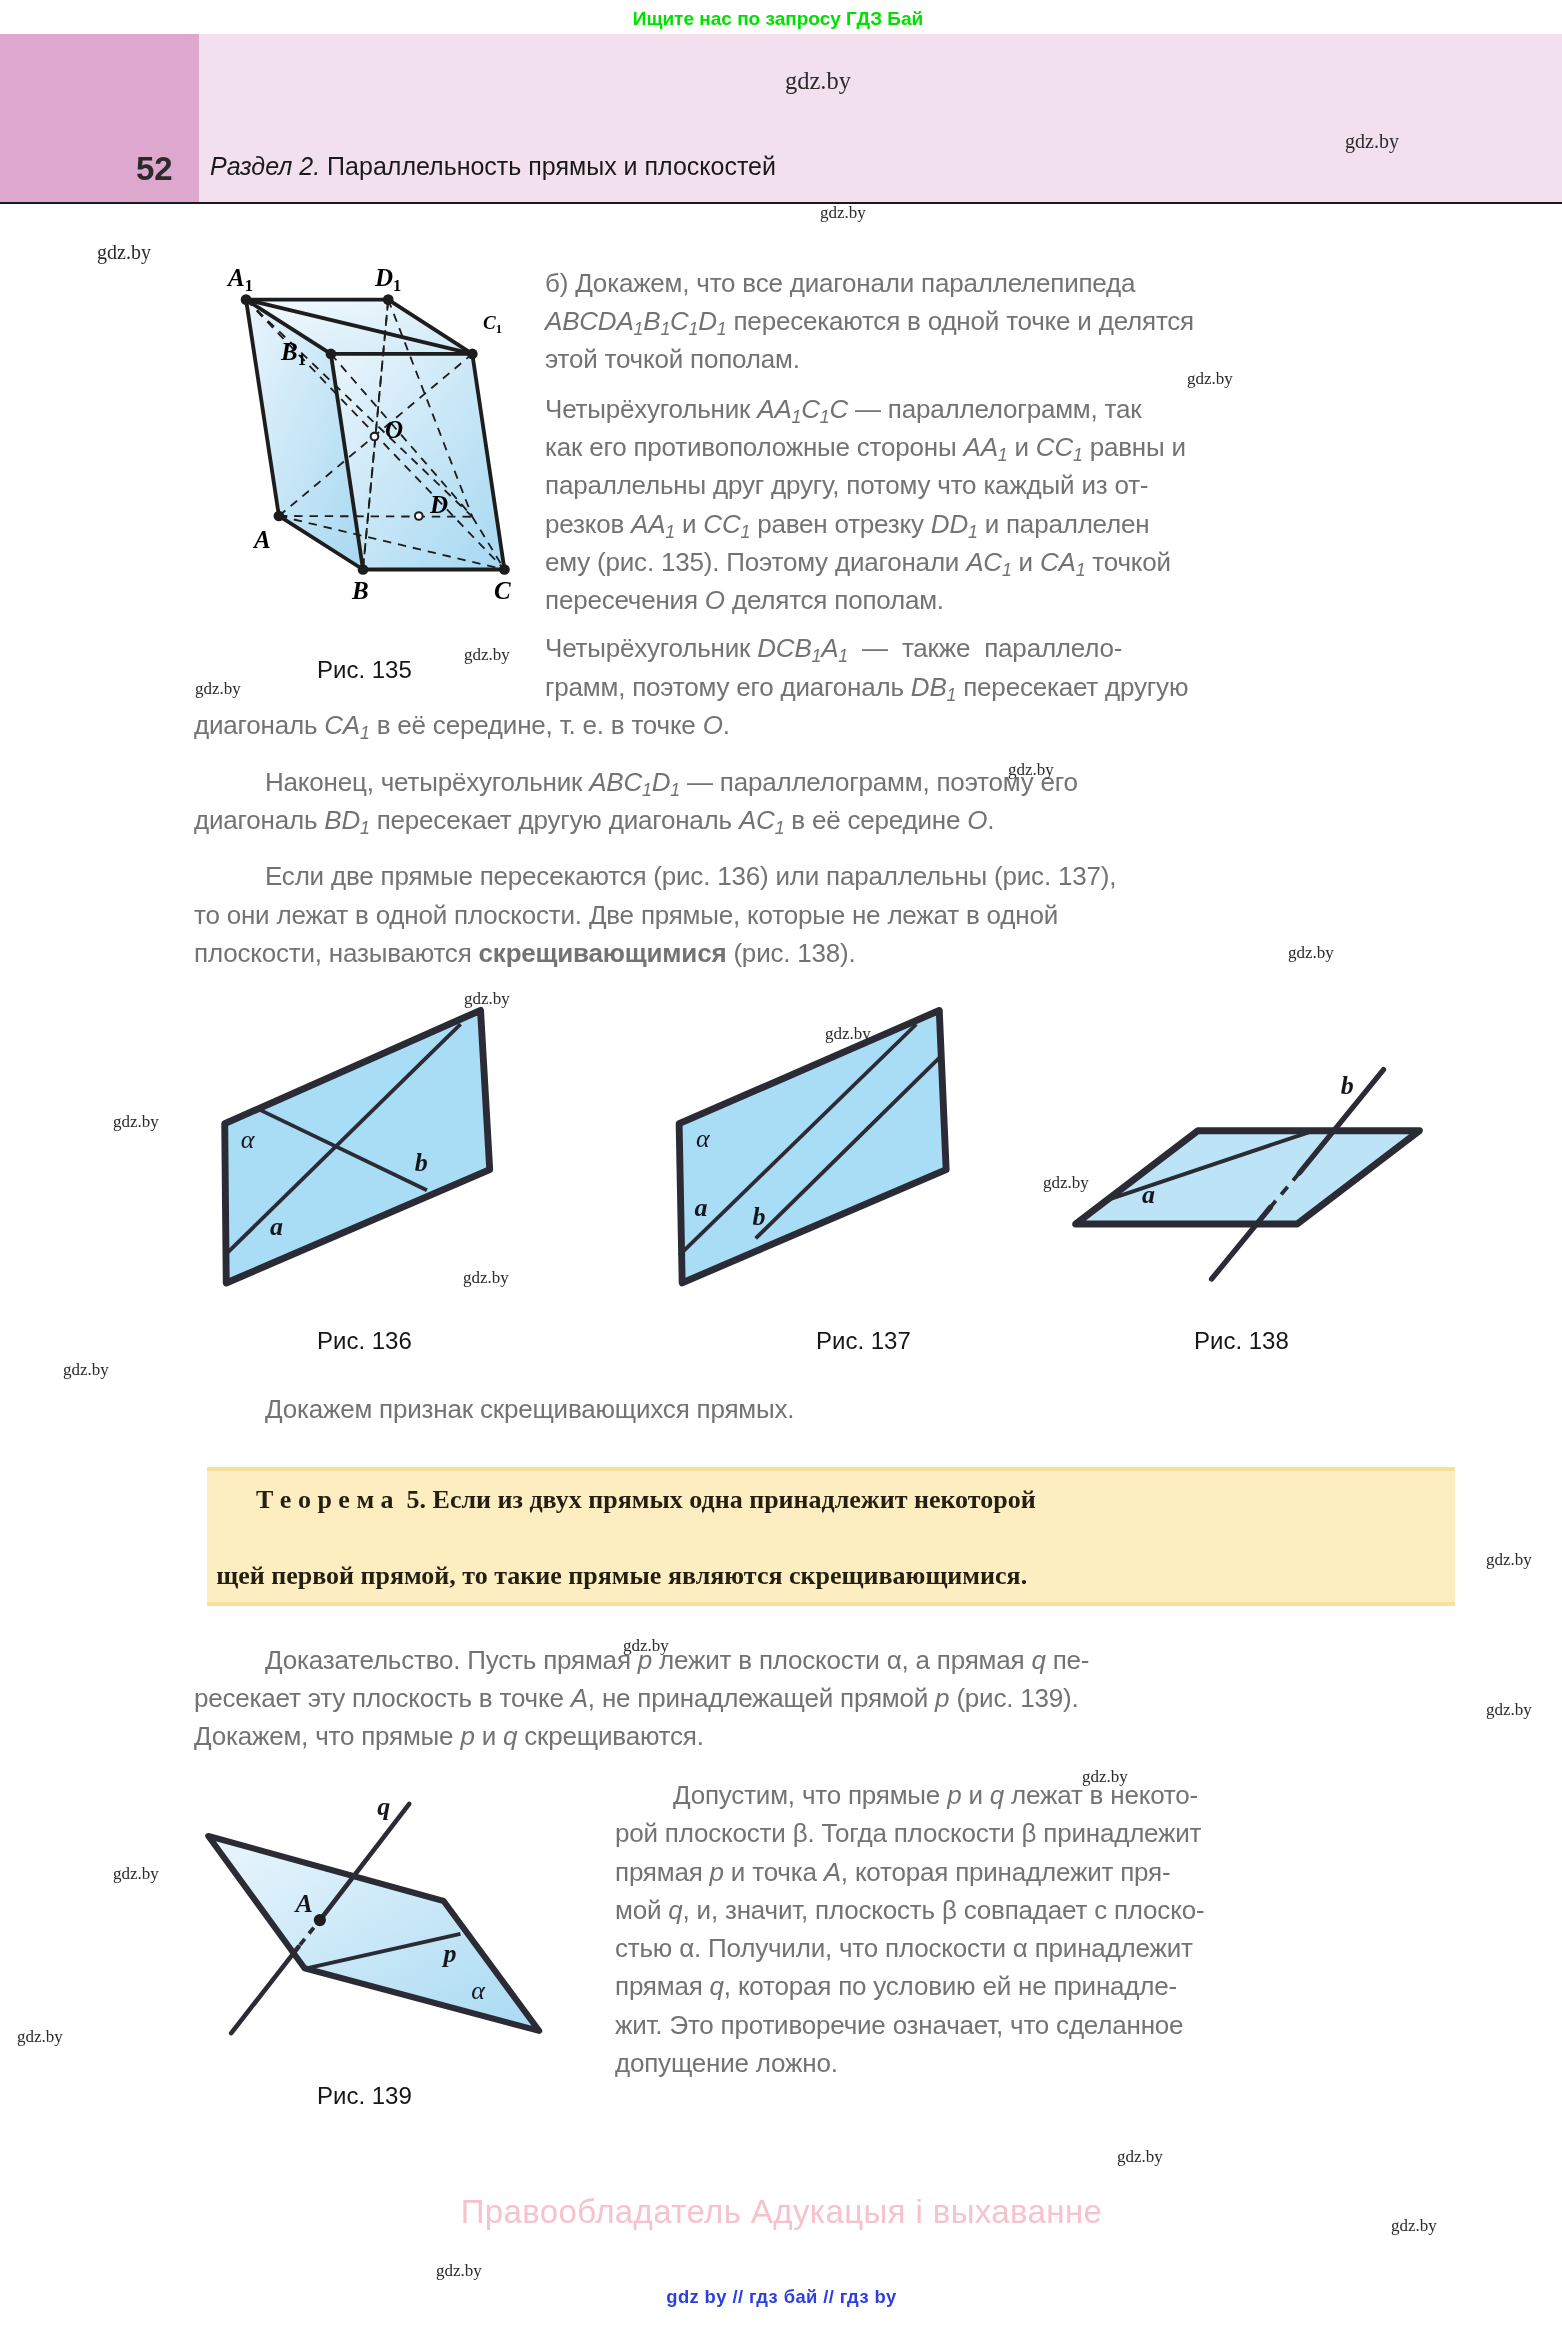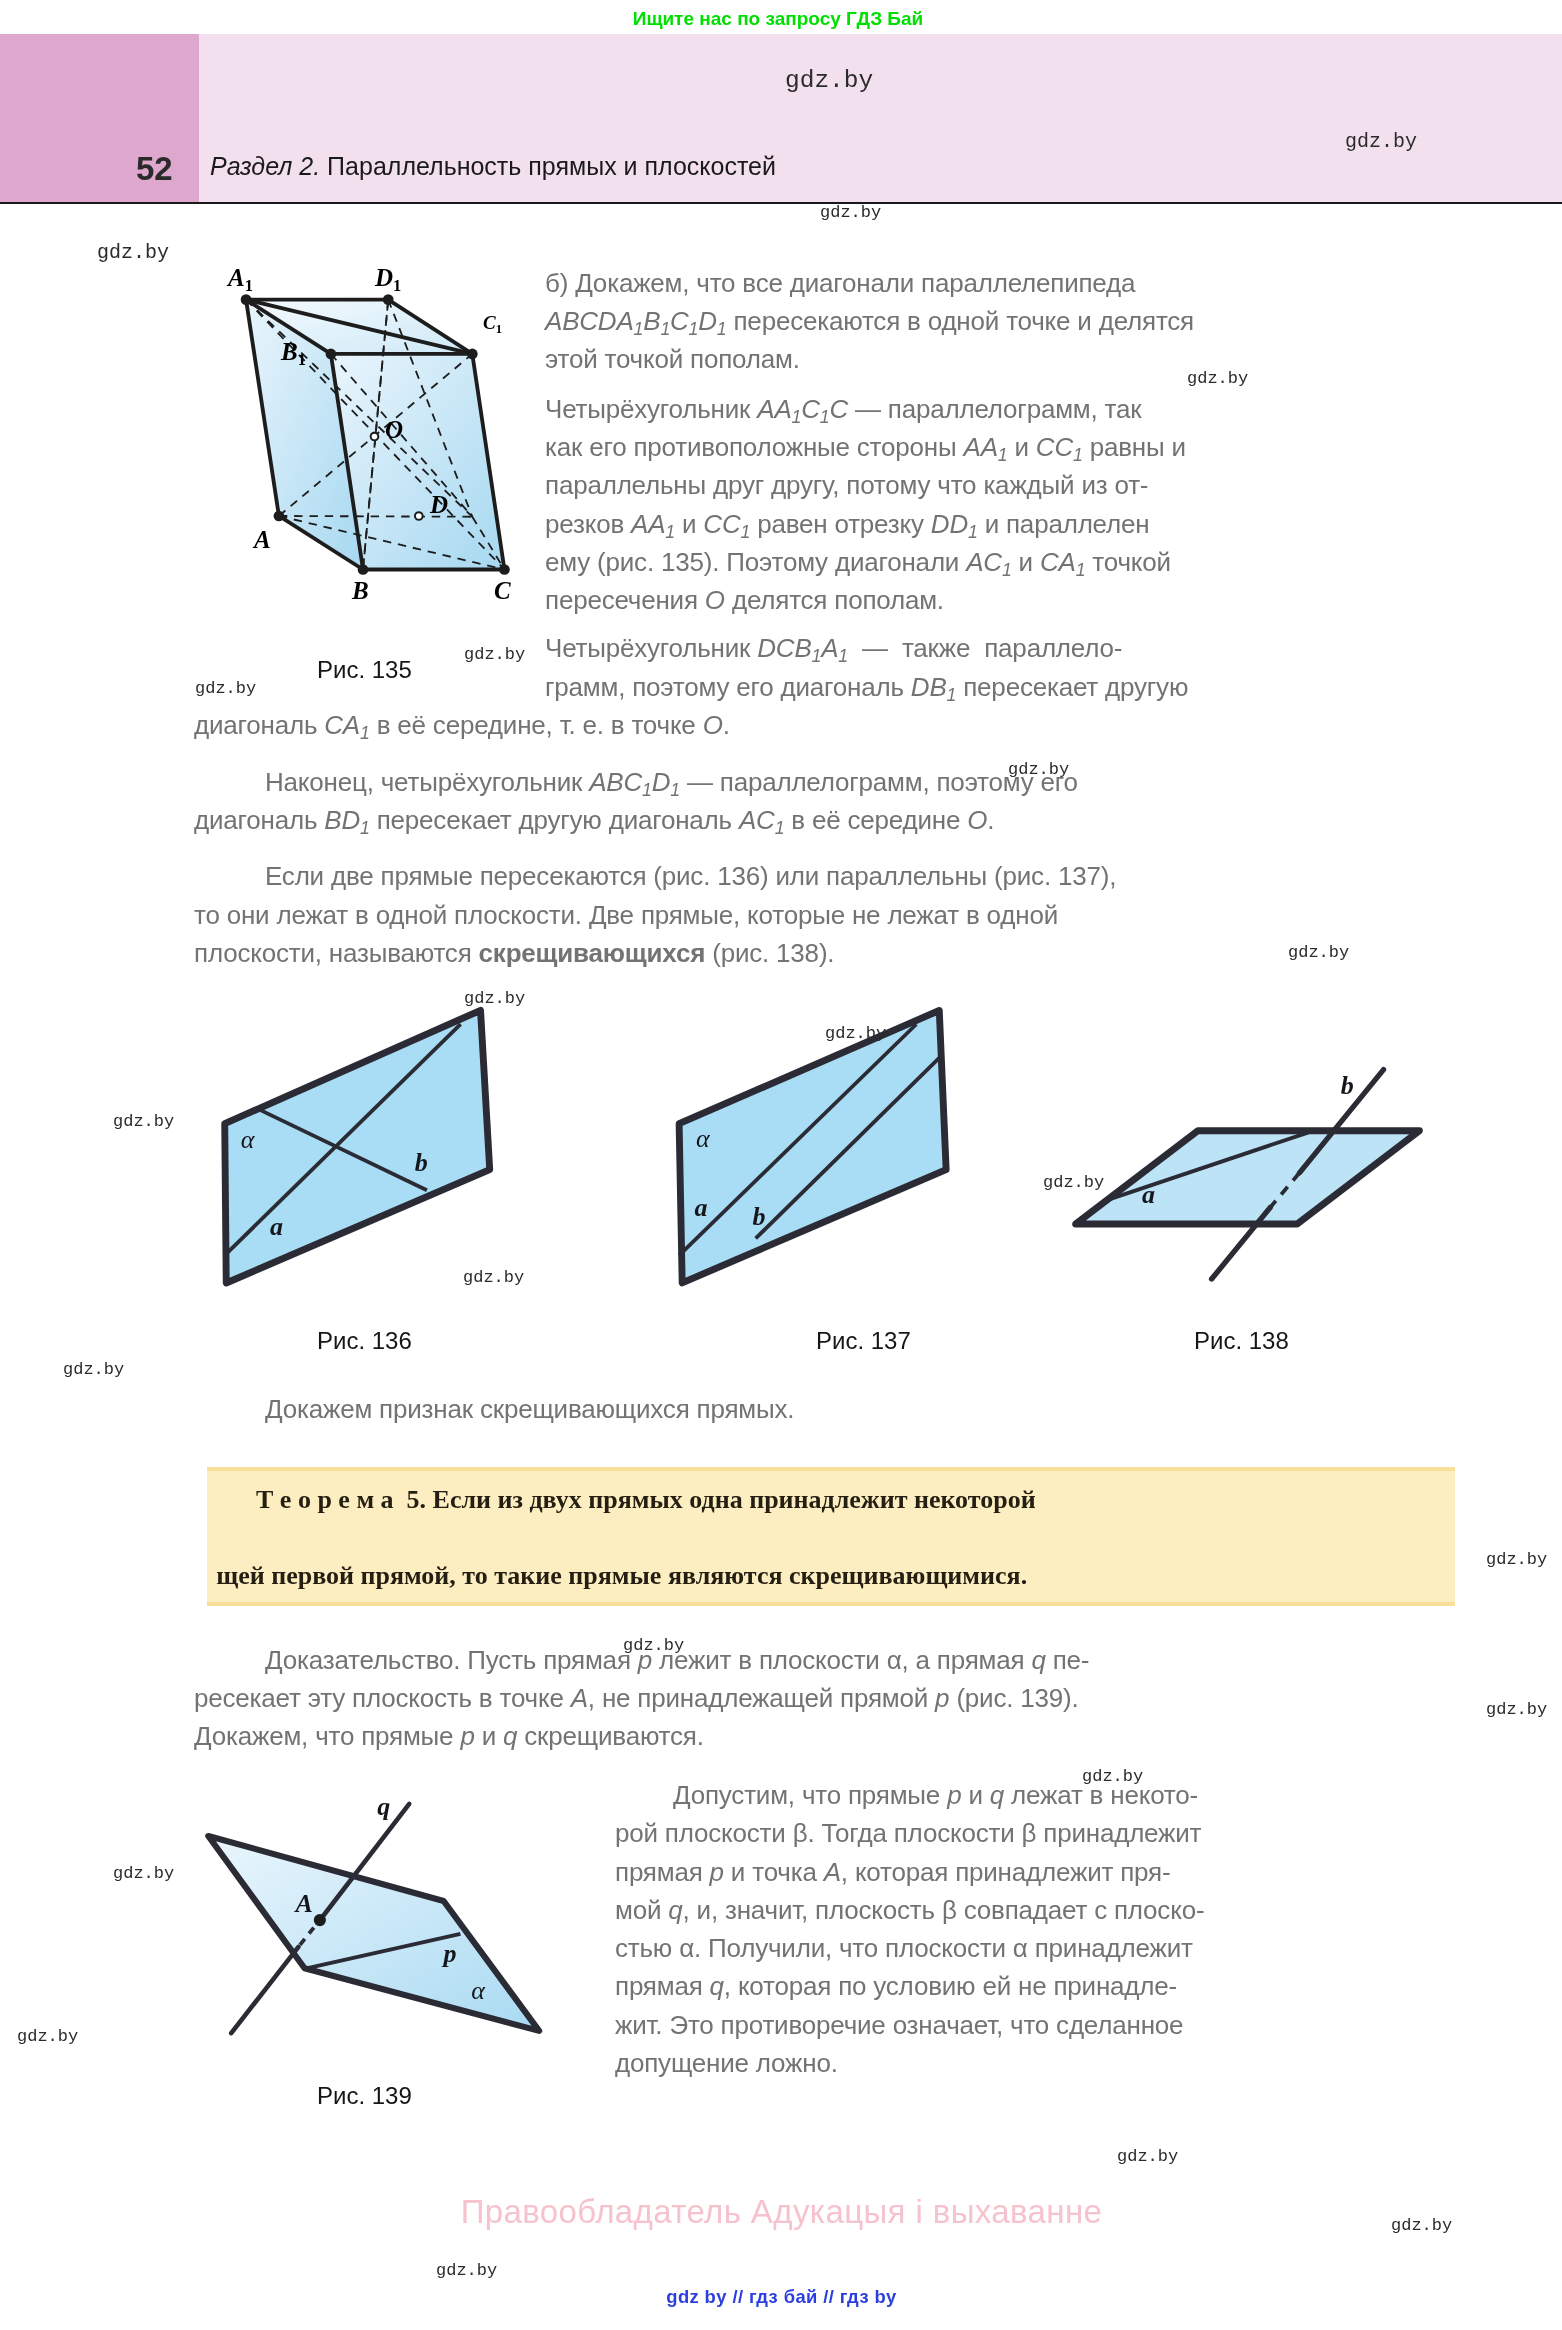--- a/index.html
+++ b/index.html
@@ -64,21 +64,21 @@
     font-family: "Liberation Sans", sans-serif;
     font-size: 25px;
     color: #1a1a1a;
     white-space: nowrap;
   }
   .section-title i { font-style: italic; }
 
   
   .wm {
     position: absolute;
-    font-family: Liberation Mono, monospace;
+    font-family: Liberation Serif, serif;
     color: #2b2b2b;
     white-space: nowrap;
     pointer-events: none;
   }
   .wm-sm { font-size: 17px; }
   .wm-md { font-size: 20px; }
   .wm-lg { font-size: 24.5px; }
 
   
   .tx {
@@ -242,21 +242,21 @@
 
 <div class="tx" style="left:545px; top:633px;">Четырёхугольник <i>DCB<sub>1</sub>A<sub>1</sub></i> &nbsp;— &nbsp;также &nbsp;параллело-</div>
 <div class="tx" style="left:545px; top:672px;">грамм, поэтому его диагональ <i>DB<sub>1</sub></i> пересекает другую</div>
 <div class="tx" style="left:194px; top:710px;">диагональ <i>CA<sub>1</sub></i> в её середине, т. е. в точке <i>O</i>.</div>
 
 <div class="tx" style="left:265px; top:767px;">Наконец, четырёхугольник <i>ABC<sub>1</sub>D<sub>1</sub></i> — параллелограмм, поэтому его</div>
 <div class="tx" style="left:194px; top:805px;">диагональ <i>BD<sub>1</sub></i> пересекает другую диагональ <i>AC<sub>1</sub></i> в её середине <i>O</i>.</div>
 
 <div class="tx" style="left:265px; top:861px;">Если две прямые пересекаются (рис. 136) или параллельны (рис. 137),</div>
 <div class="tx" style="left:194px; top:900px;">то они лежат в одной плоскости. Две прямые, которые не лежат в одной</div>
-<div class="tx" style="left:194px; top:938px;">плоскости, называются <span class="bold">скрещивающихся</span> (рис. 138).</div>
+<div class="tx" style="left:194px; top:938px;">плоскости, называются <span class="bold">скрещивающимися</span> (рис. 138).</div>
 
 <div class="fig" style="left:191px; top:995px; width:360px; height:337px;">
   <svg width="360" height="337" viewBox="0 0 470 440">
     <polygon points="44,168 378,20 390,228 46,376" fill="#a9ddf5" stroke="#2b2b35" stroke-width="9" stroke-linejoin="round"></polygon>
     <line x1="44" y1="340" x2="352" y2="38" stroke="#2b2b35" stroke-width="5"></line>
     <line x1="90" y1="150" x2="308" y2="255" stroke="#2b2b35" stroke-width="5"></line>
     <text x="65" y="200" font-family="Liberation Serif, serif" font-size="34" font-style="italic" fill="#16161d">α</text>
     <text x="103" y="313" font-family="Liberation Serif, serif" font-size="34" font-style="italic" font-weight="bold" fill="#16161d">a</text>
     <text x="292" y="230" font-family="Liberation Serif, serif" font-size="34" font-style="italic" font-weight="bold" fill="#16161d">b</text>
   </svg>

